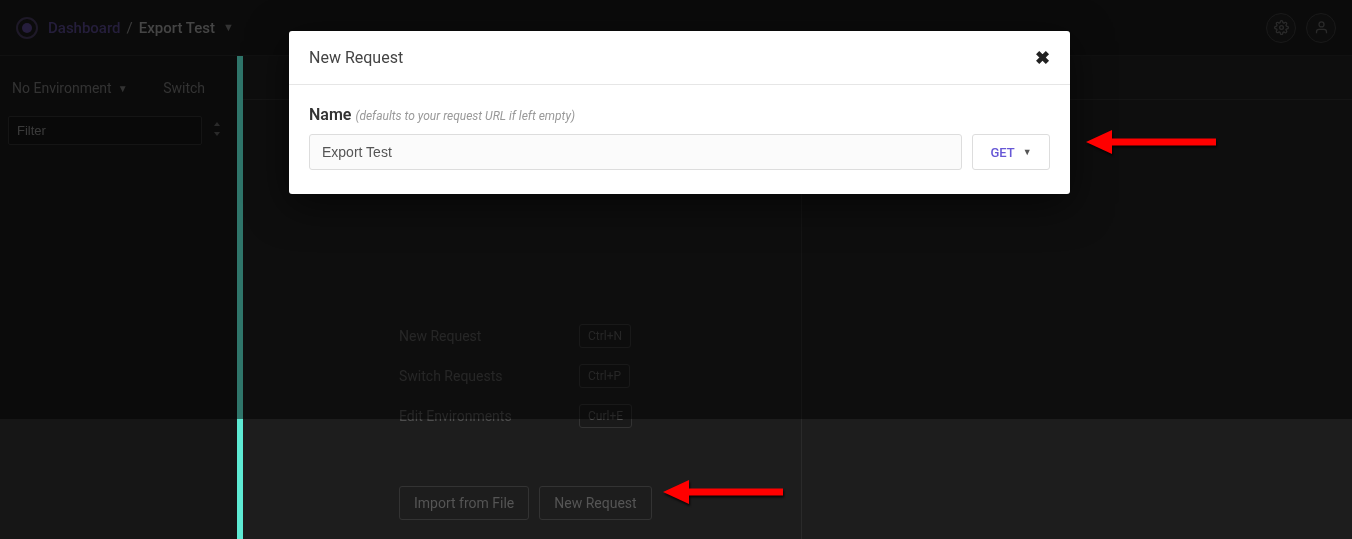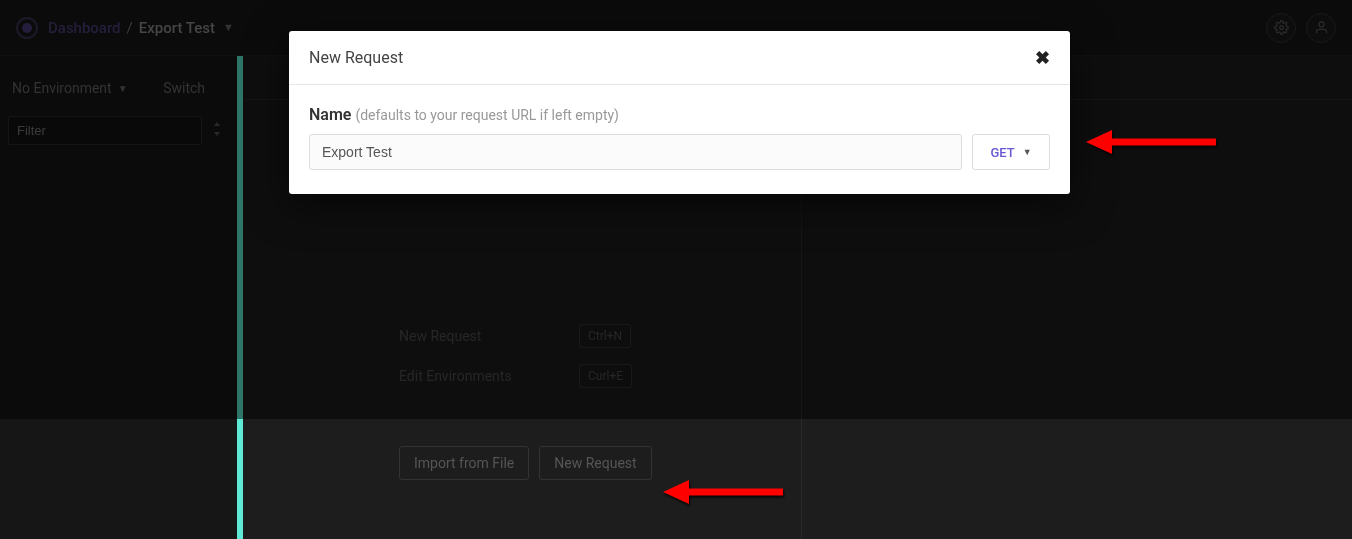--- a/index.html
+++ b/index.html
@@ -43,21 +43,21 @@
   .ghost-btn { border:1px solid #333; color:#555; font-size:14px; padding:8px 14px; border-radius:3px; background:transparent; }
 
   
   .overlay { position:absolute; inset:0; background:rgba(0,0,0,0.5); }
   .modal { position:absolute; top:31px; left:289px; width:781px; background:#fff; border-radius:3px; box-shadow:0 10px 40px rgba(0,0,0,0.6); color:#333; }
   .modal-header { display:flex; align-items:center; justify-content:space-between; padding:16px 20px; border-bottom:1px solid #e6e6e6; }
   .modal-title { font-size:16px; color:#444; font-weight:400;}
   .close-x { font-size:18px; color:#222; font-weight:800; cursor:pointer; }
   .modal-body { padding:20px 20px 24px; }
   .name-label { font-size:16px; color:#333; font-weight:600; }
-  .name-hint { color:#999; font-weight:400; font-size:14px;}
+  .name-hint { font-style:italic; color:#999; font-weight:400; font-size:12px;}
   .name-row { display:flex; gap:10px; margin-top:10px; }
   .name-input { flex:1; border:1px solid #ddd; border-radius:3px; padding:9px 12px; font-size:14px; color:#555; background:#fbfbfb; outline:none;}
   .method-select { width:78px; border:1px solid #ddd; border-radius:3px; display:flex; align-items:center; justify-content:center; gap:8px; font-size:13px; color:#6758d6; background:#fff; font-weight:500;}
   .method-caret { color:#555; font-size:9px;}
   .modal-footer { display:flex; align-items:center; justify-content:space-between; padding:16px 20px; border-top:1px solid #e6e6e6; background:#fcfcfc; border-radius:0 0 3px 3px;}
   .tip { font-style:italic; color:#777; font-size:13.5px; }
   .create-btn { color:#333; font-size:15px; background:none; border:none; cursor:pointer; }
 
   
   .arrow { position:absolute; display:flex; align-items:center; }
@@ -123,20 +123,24 @@
     <div class="main">
       <div class="main-divider"></div>
       <div class="center-vertical-border"></div>
 
       <div class="hints">
         <div class="hint-row">
           <span class="hint-label">New Request</span>
           <span class="key">Ctrl+N</span>
         </div>
         <div class="hint-row">
+          <span class="hint-label">Switch Requests</span>
+          <span class="key">Ctrl+P</span>
+        </div>
+        <div class="hint-row">
           <span class="hint-label">Edit Environments</span>
           <span class="key">Curl+E</span>
         </div>
         <div class="hint-buttons">
           <div class="ghost-btn">Import from File</div>
           <div class="ghost-btn">New Request</div>
         </div>
       </div>
     </div>
   </div>

